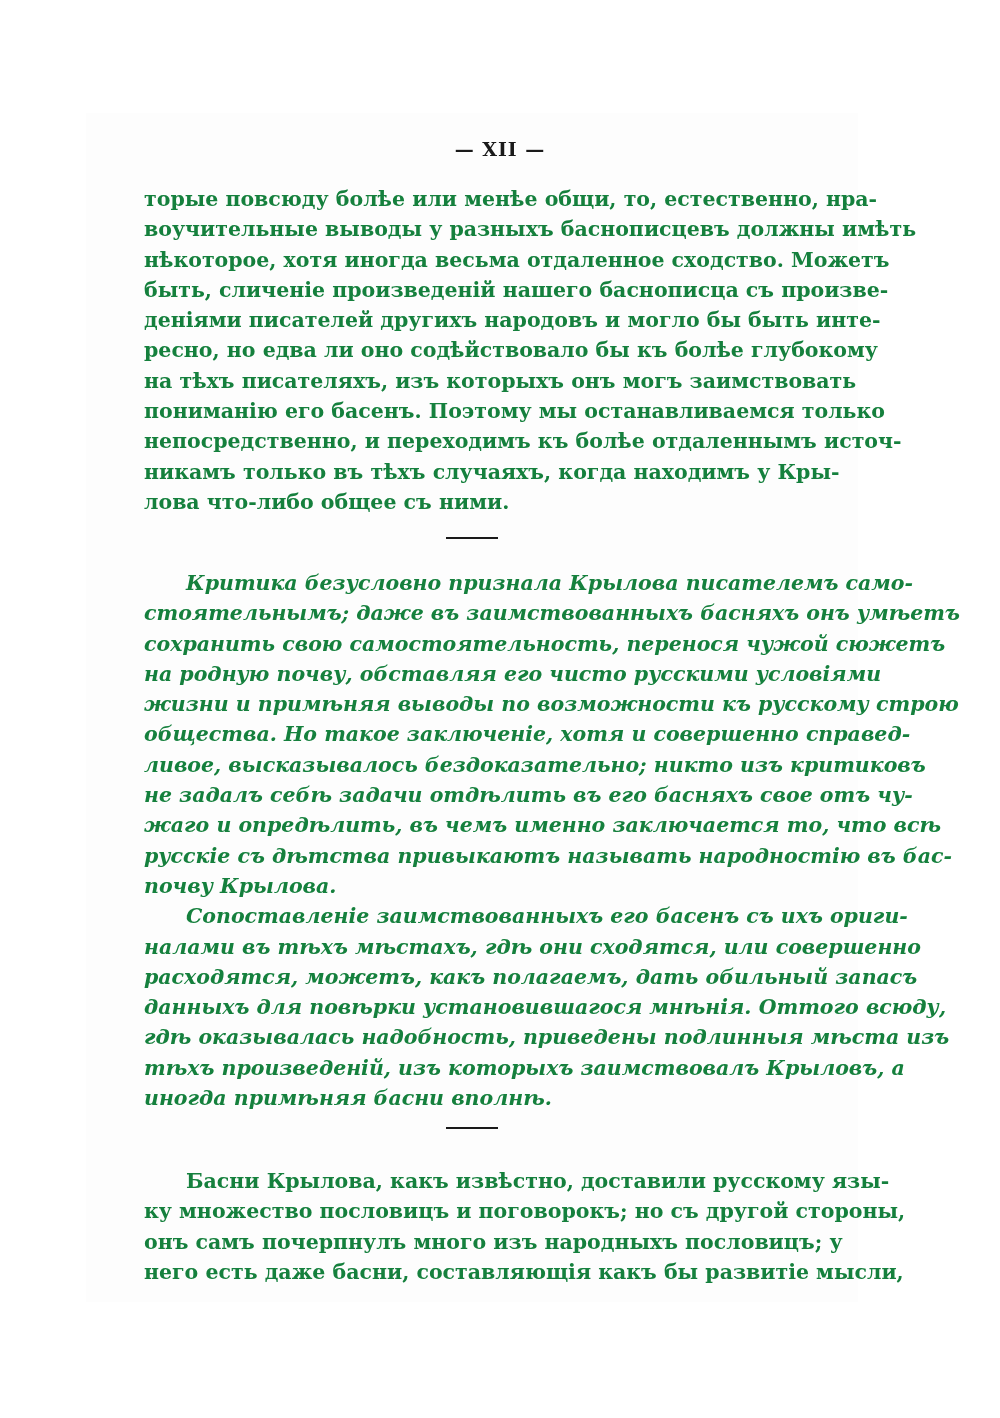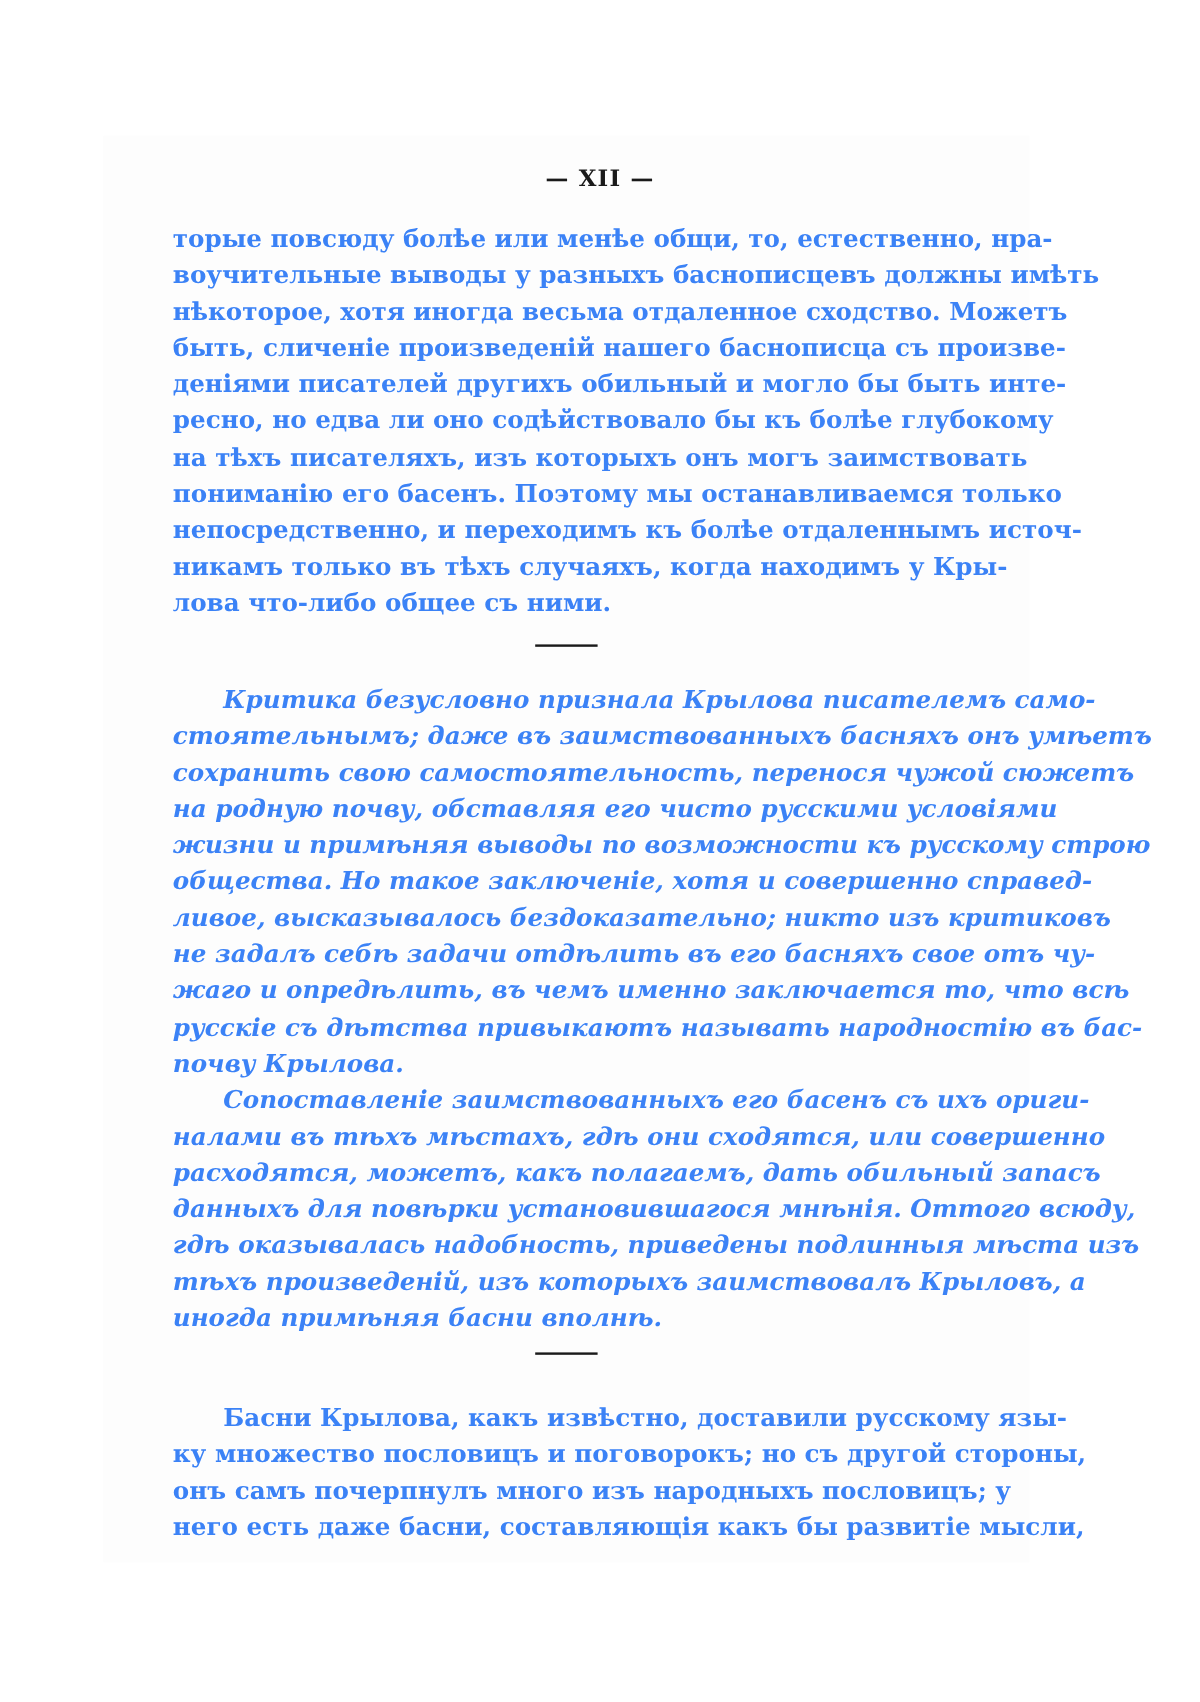--- a/index.html
+++ b/index.html
@@ -35,21 +35,21 @@
       color: #1a1a1a;
     }
     .text-block {
       position: absolute;
       left: 144px;
       width: 656px;
       font-size: 20.5px;
       line-height: 30.3px;
       text-align: justify;
       font-weight: bold;
-      color: #3b82f6;
+      color: #15803d;
     }
     .text-block .line {
       display: block;
       text-align: justify;
       text-align-last: justify;
       white-space: nowrap;
       overflow: visible;
       height: 30.3px;
     }
     .text-block .line.last {
@@ -77,21 +77,21 @@
 <div class="scan-panel"></div>
 
 <div class="page-number">— XII —</div>
 
 <div class="text-block" id="block1">
   <div>
     <span class="line">торые повсюду болѣе или менѣе общи, то, естественно, нра-</span>
     <span class="line">воучительные выводы у разныхъ баснописцевъ должны имѣть</span>
     <span class="line">нѣкоторое, хотя иногда весьма отдаленное сходство. Можетъ</span>
     <span class="line">быть, сличенiе произведенiй нашего баснописца съ произве-</span>
-    <span class="line">денiями писателей другихъ обильный и могло бы быть инте-</span>
+    <span class="line">денiями писателей другихъ народовъ и могло бы быть инте-</span>
     <span class="line">ресно, но едва ли оно содѣйствовало бы къ болѣе глубокому</span>
     <span class="line">на тѣхъ писателяхъ, изъ которыхъ онъ могъ заимствовать</span>
     <span class="line">пониманiю его басенъ. Поэтому мы останавливаемся только</span>
     <span class="line">непосредственно, и переходимъ къ болѣе отдаленнымъ источ-</span>
     <span class="line">никамъ только въ тѣхъ случаяхъ, когда находимъ у Кры-</span>
     <span class="line last">лова что-либо общее съ ними.</span>
   </div>
 </div>
 
 <div class="rule" id="rule1"></div>

